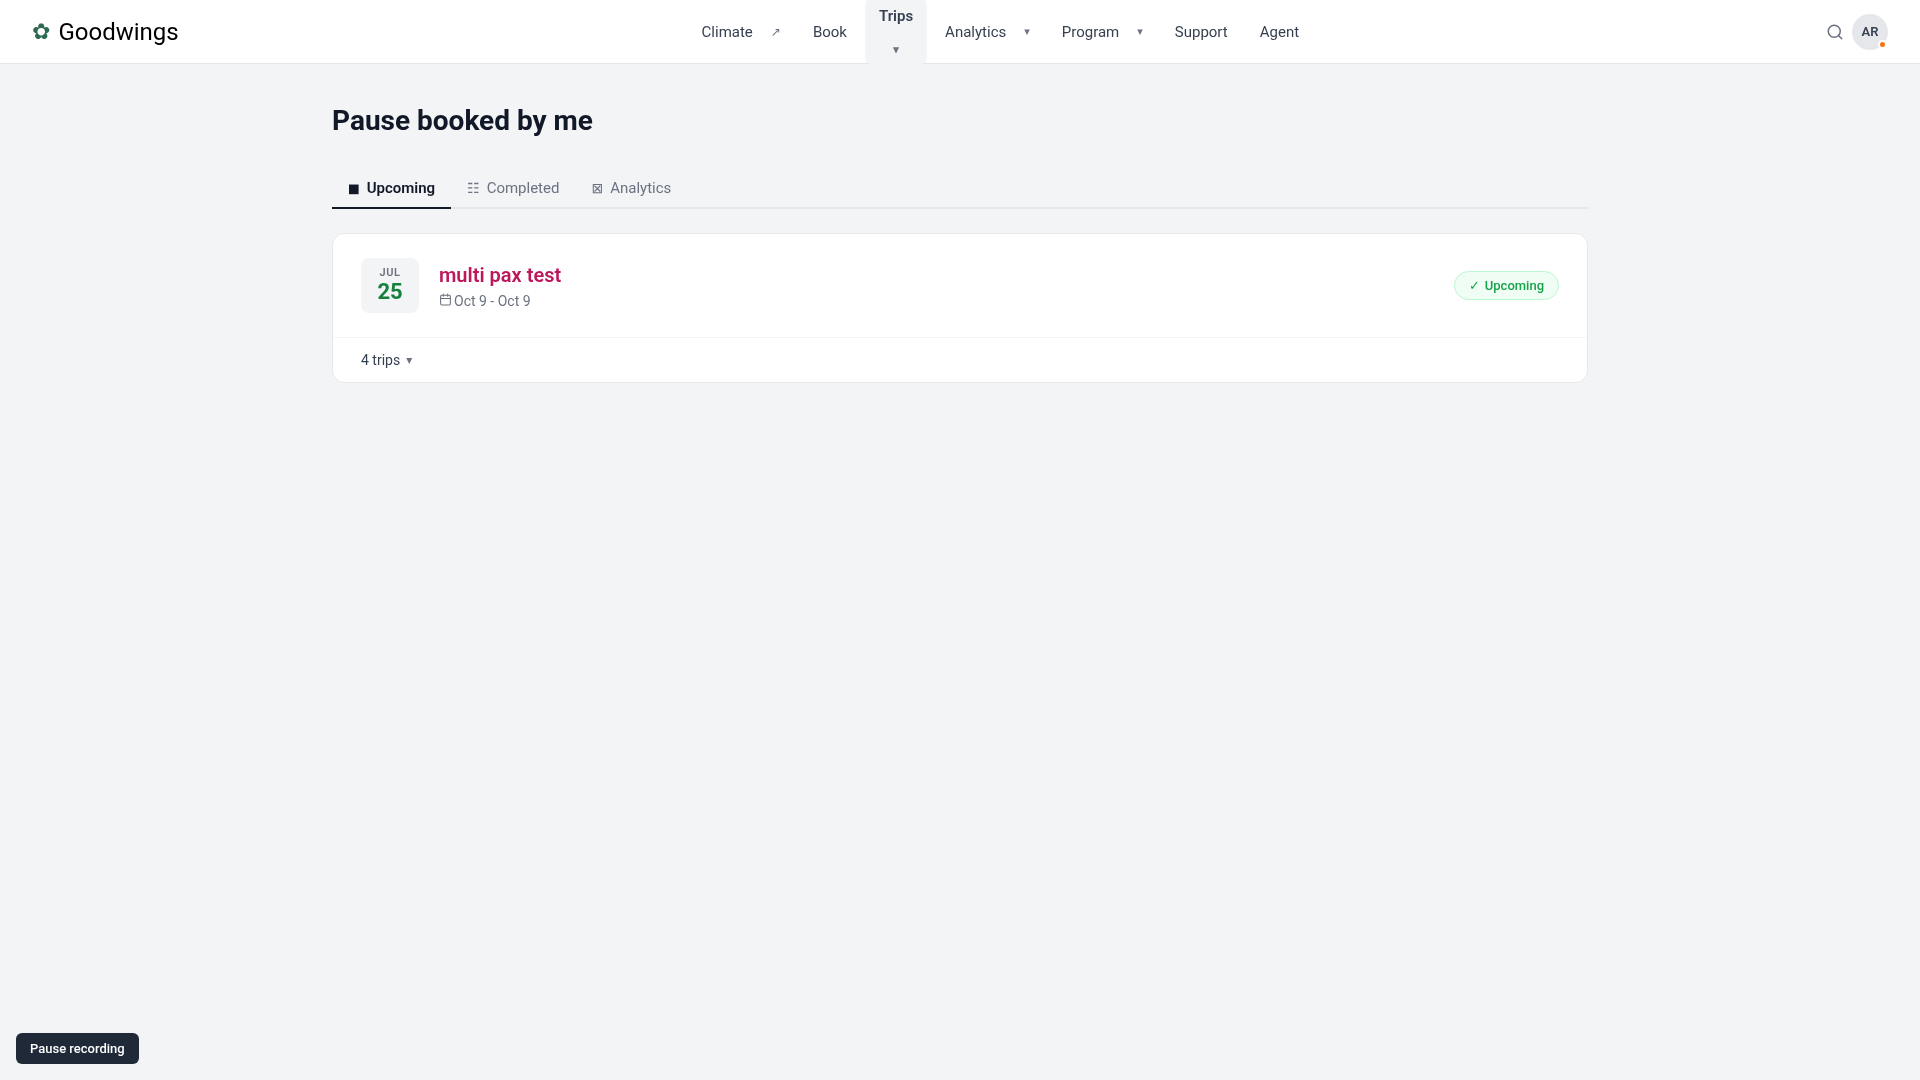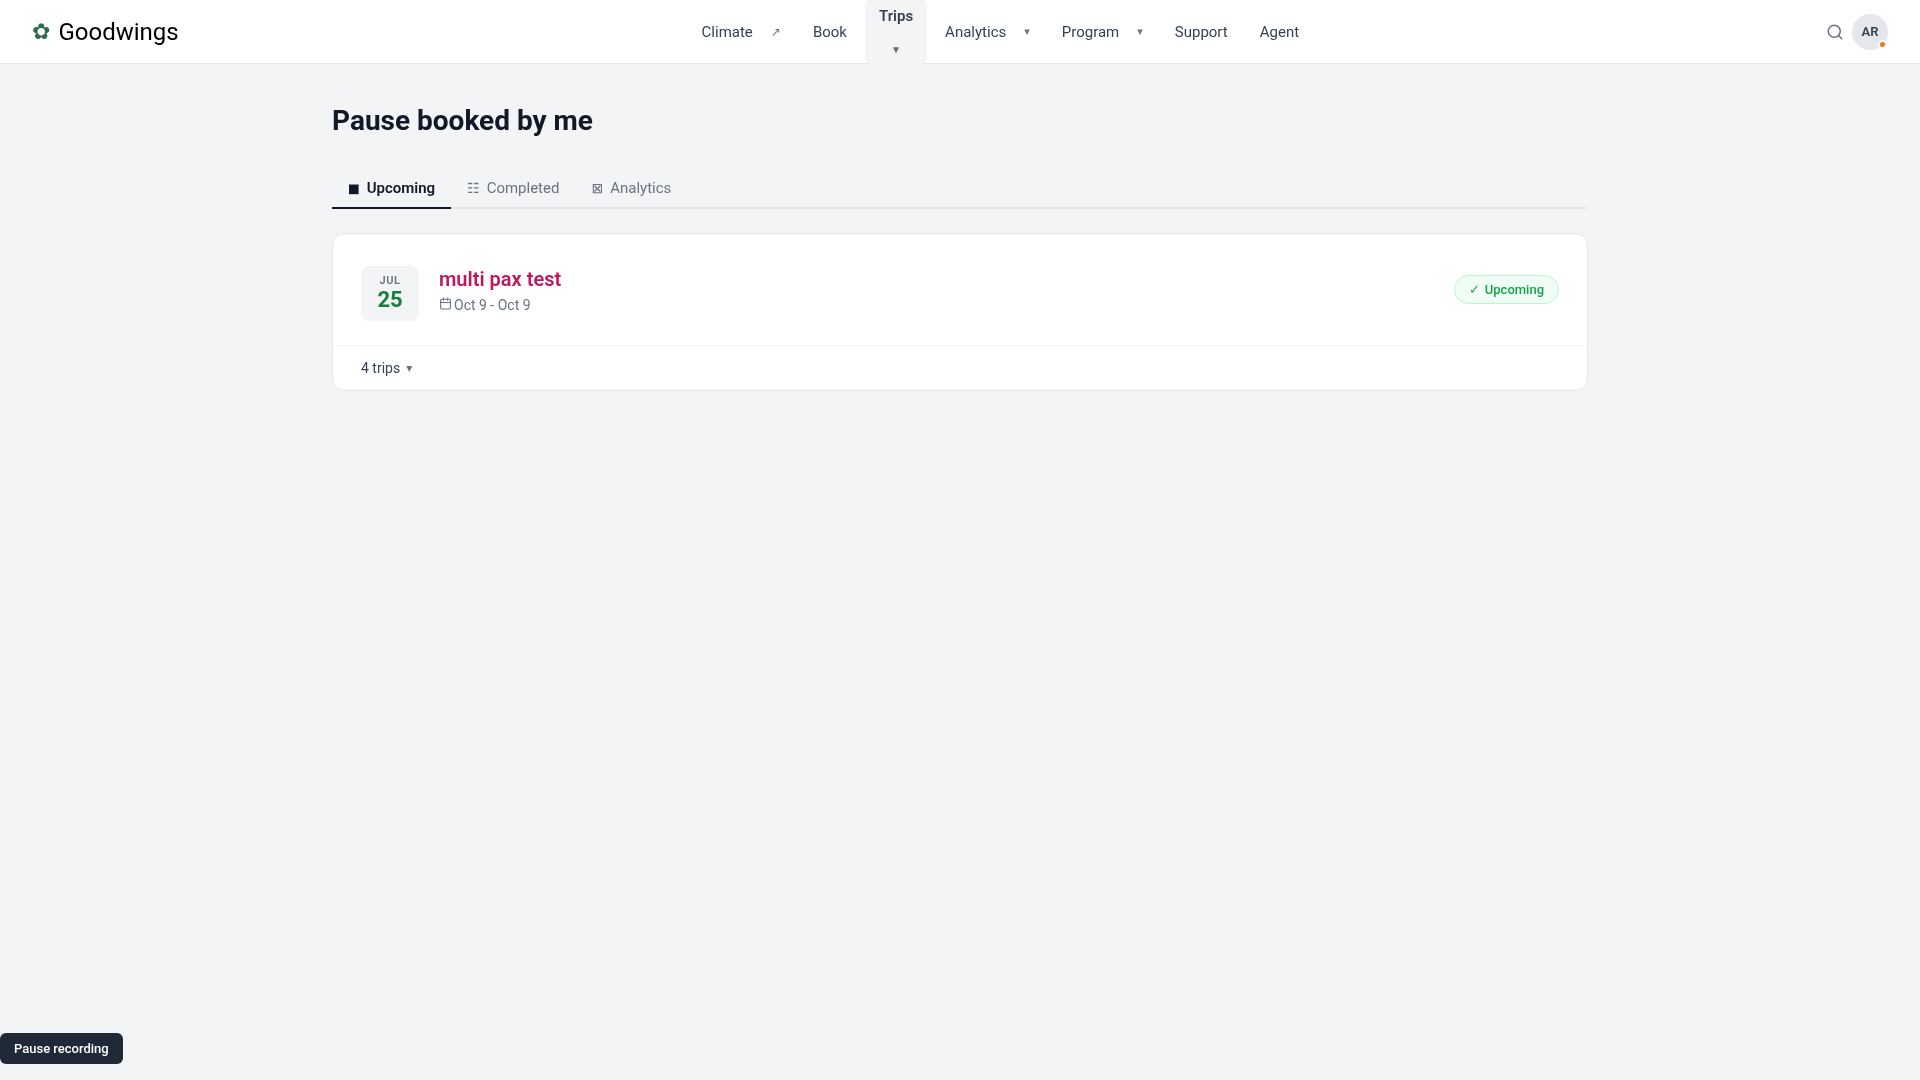--- a/index.html
+++ b/index.html
@@ -166,21 +166,20 @@
       align-items: center;
       padding: 24px 28px;
       gap: 20px;
     }
     .date-badge {
       background: #f3f4f6;
       border-radius: 8px;
       padding: 8px 12px;
       text-align: center;
       min-width: 58px;
-      margin-top: 8px;
     }
     .date-badge-month {
       font-size: 11px;
       font-weight: 600;
       color: #6b7280;
       text-transform: uppercase;
       letter-spacing: 0.05em;
     }
     .date-badge-day {
       font-size: 22px;
@@ -237,21 +236,21 @@
     }
     .trips-count .chevron-down {
       font-size: 12px;
       color: #6b7280;
     }
 
     
     .pause-recording {
       position: fixed;
       bottom: 16px;
-      left: 0;
+      left: 16px;
       background: #1f2937;
       color: #fff;
       padding: 8px 14px;
       border-radius: 6px;
       font-size: 13px;
       font-weight: 500;
       cursor: pointer;
     }
   </style>
 </head>

